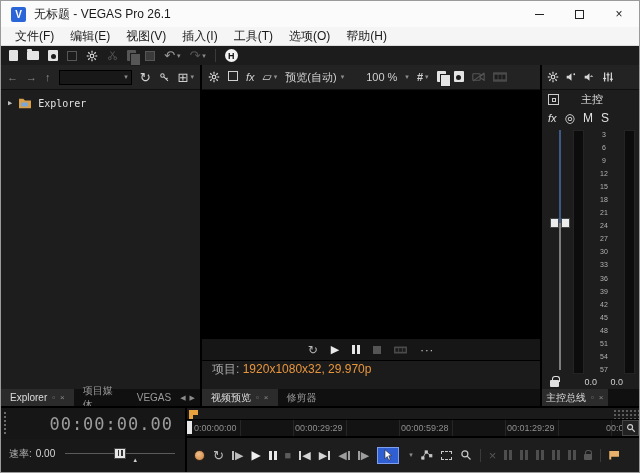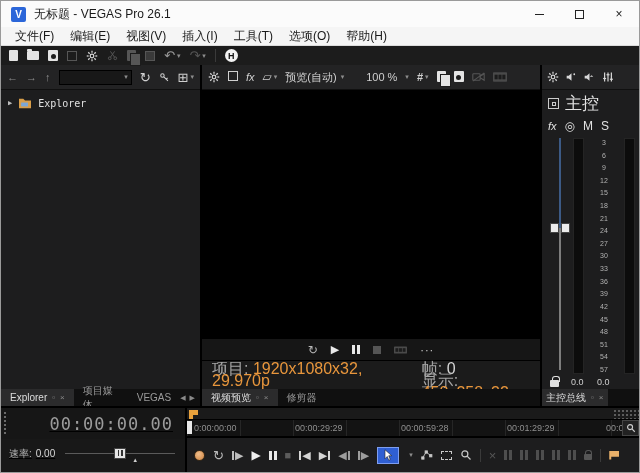--- a/index.html
+++ b/index.html
@@ -56,48 +56,48 @@
   .tab-mini { font-size:8px; color:#8a8a8a; }
   .tab-scroll { margin-left:auto; display:flex; align-items:center; gap:4px; font-size:7px; color:#8a8a8a; padding-right:5px; }
 
   
   .center-panel { flex:1 1 auto; display:flex; flex-direction:column; background:#161616; border-right:2px solid #000; min-width:0; }
   .cp-preview { flex:1; background:#000; }
   .cp-transport { height:21px; display:flex; align-items:center; justify-content:center; gap:13px; background:#161616; color:#c8c8c8; font-size:11px; flex:0 0 auto; }
   .pause-bars { display:inline-flex; gap:2px; }
   .pause-bars i { width:3px; height:9px; background:#e8e8e8; }
   .stop-sq { width:8px; height:8px; background:#555; display:inline-block; }
-  .cp-info { height:29px; background:#1b1b1b; border-top:1px solid #000; display:flex; padding:2px 10px; gap:30px; font-size:16px; line-height:12px; flex:0 0 auto; }
+  .cp-info { height:29px; background:#1b1b1b; border-top:1px solid #000; display:flex; padding:2px 10px; gap:30px; font-size:12px; line-height:12px; flex:0 0 auto; }
   .info-lbl { color:#a5a5a5; }
   .info-val { color:#e8963c; }
   .info-val-plain { color:#d5d5d5; }
   .fx-txt { font-style:italic; font-weight:normal; font-size:11px; }
 
   
   .right-panel { width:97px; flex:0 0 auto; display:flex; flex-direction:column; background:#1d1d1e; }
-  .rp-row { display:flex; align-items:center; gap:6px; padding:2px 6px; color:#e2e2e2; font-size:17px; flex:0 0 auto; }
+  .rp-row { display:flex; align-items:center; gap:22px; padding:2px 6px; color:#e2e2e2; font-size:11px; flex:0 0 auto; }
   .sq-in-sq { width:11px; height:11px; border:1px solid #ccc; display:flex; align-items:center; justify-content:center; }
   .sq-in-sq i { width:4px; height:4px; border:1px solid #ccc; display:block; }
   .rp-meter { flex:1 1 auto; display:flex; padding:3px 4px 0 5px; min-height:0; }
   .fader { position:relative; width:26px; flex:0 0 auto; }
   .fader-track-top { position:absolute; left:12px; top:0; height:38%; width:2px; background:#3c5a85; }
   .fader-track-bot { position:absolute; left:12px; top:38%; bottom:4px; width:2px; background:#7d7d7d; }
   .fader-handle { position:absolute; top:calc(38% - 5px); left:3px; width:20px; height:10px; display:flex; gap:2px; }
   .fader-handle i { flex:1; background:#ececec; border:1px solid #444; }
   .meters { flex:1; display:flex; min-width:0; }
   .mbar { width:11px; background:#0c0c0c; border:1px solid #242424; flex:0 0 auto; }
   .mscale { flex:1; display:flex; flex-direction:column; justify-content:space-between; text-align:center; font-size:7px; color:#b2b2b2; padding:1px 0; line-height:1; }
   .rp-values { display:flex; align-items:center; padding:2px 4px 2px 8px; font-size:9px; color:#d0d0d0; flex:0 0 auto; }
   .lock { width:9px; height:7px; background:#e0e0e0; border-radius:1px; position:relative; display:inline-block; margin-top:4px; }
   .lock::before { content:""; position:absolute; left:1.5px; top:-4px; width:6px; height:5px; border:1.5px solid #e0e0e0; border-bottom:none; border-radius:3px 3px 0 0; }
-  .mval { width:26px; text-align:left; }
+  .mval { width:26px; text-align:right; }
 
   
   .timeline { height:66px; display:flex; flex:0 0 auto; background:#181818; border-top:2px solid #000; }
-  .tl-left { width:186px; flex:0 0 auto; border-right:2px solid #000; display:flex; flex-direction:column;text-decoration:underline; }
+  .tl-left { width:186px; flex:0 0 auto; border-right:2px solid #000; display:flex; flex-direction:column; }
   .tl-time { height:31px; background:#161616; display:flex; align-items:center; justify-content:flex-end; padding-right:12px; position:relative; }
   .drag-dots { position:absolute; left:2px; top:3px; width:5px; height:24px; background-image:radial-gradient(#6a6a6a 1px, transparent 1px); background-size:4px 4px; }
   .timecode { font-family:"DejaVu Sans Mono",monospace; font-size:17px; letter-spacing:1px; color:#9c9c9c; }
   .tl-rate { flex:1; display:flex; align-items:center; padding:0 10px 4px 8px; gap:4px; font-size:10px; color:#b5b5b5; }
   .rate-slider { flex:1; position:relative; height:14px; margin-left:6px; }
   .rate-line { position:absolute; left:0; right:0; top:6px; height:1px; background:#5a5a5a; }
   .rate-handle { position:absolute; left:calc(50% - 6px); top:1px; width:12px; height:11px; background:#e6e6e6; border:1px solid #444; display:flex; justify-content:center; align-items:center; gap:2px; }
   .rate-handle i { width:1.5px; height:6px; background:#333; }
   .rate-center { position:absolute; left:calc(50% + 12px); top:10px; font-size:6px; color:#cfcfcf; }
   .tl-right { flex:1; display:flex; flex-direction:column; min-width:0; }
@@ -339,24 +339,20 @@
               <rect x="2" y="2.5" width="4" height="5" fill="#1c1c1c"></rect>
               <rect x="7" y="2.5" width="4" height="5" fill="#1c1c1c"></rect>
               <rect x="12" y="2.5" width="4" height="5" fill="#1c1c1c"></rect>
             </svg>
         </span>
         <span style="color:#cfcfcf;letter-spacing:1px">···</span>
       </div>
       <div class="cp-info">
         <div>
           <div><span class="info-lbl">项目:</span> <span class="info-val">1920x1080x32, 29.970p</span></div>
-        </div>
-        <div>
-          <div><span class="info-lbl">帧:</span> <span class="info-val-plain">0</span></div>
-          <div><span class="info-lbl">显示:</span> <span class="info-val">458x258x32</span></div>
         </div>
       </div>
       <div class="tabbar">
         <span class="tab active">
           <span>视频预览</span>
           <span class="tab-mini">▫</span>
           <span class="tab-mini">×</span>
         </span>
         <span class="tab">
             <span>修剪器</span>

